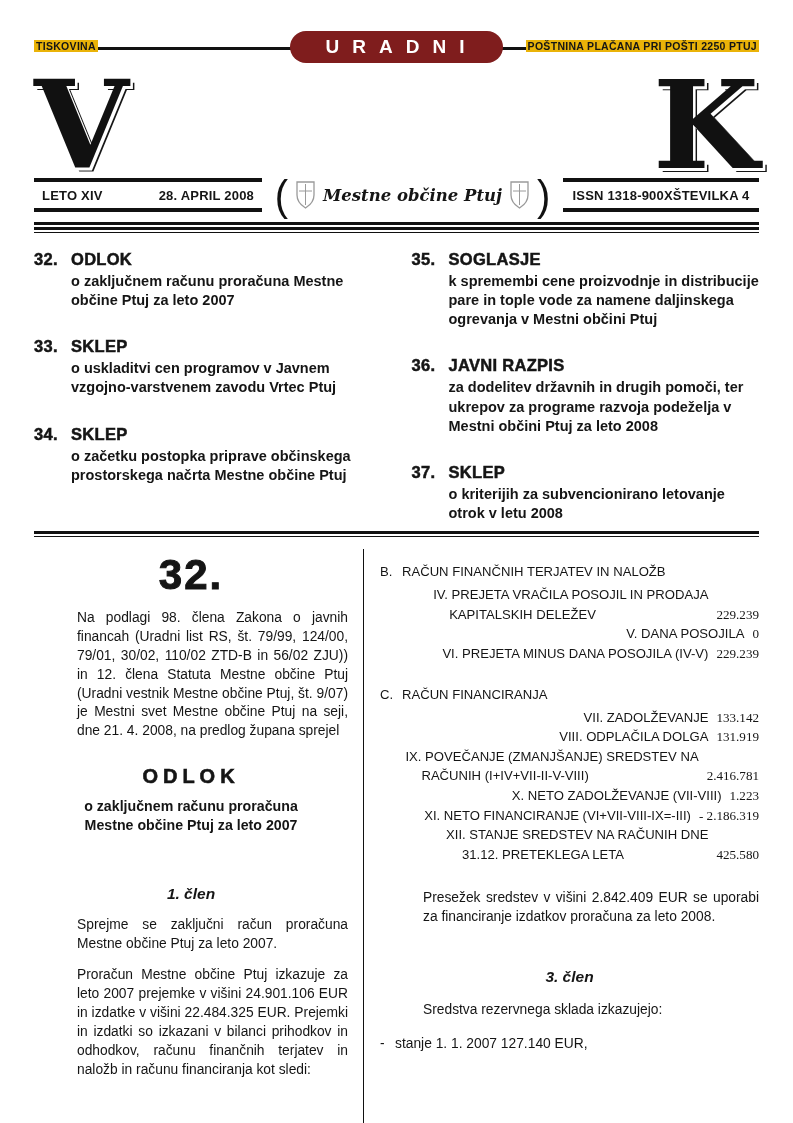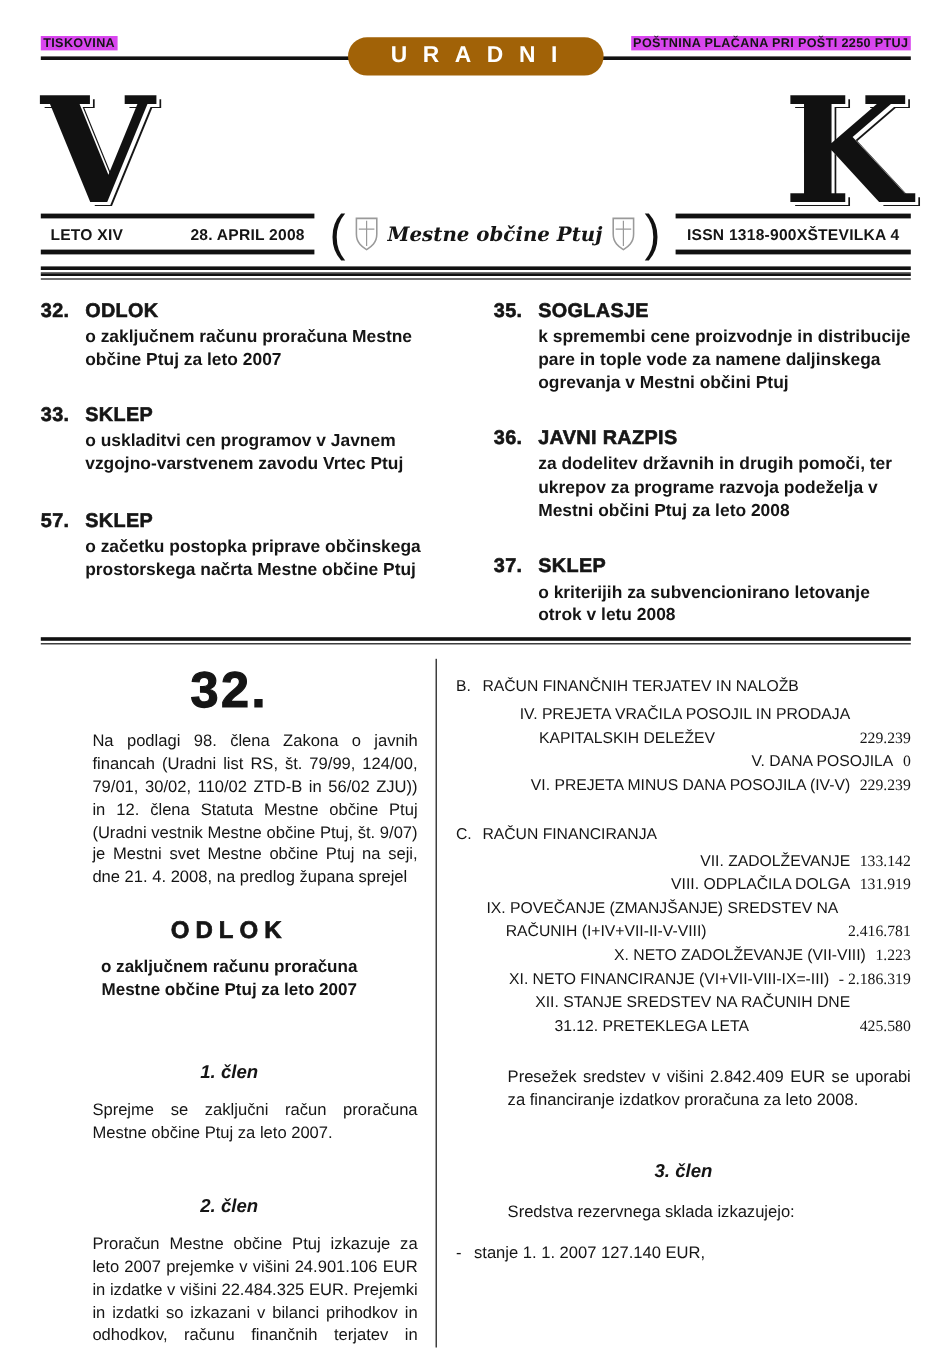--- a/index.html
+++ b/index.html
@@ -7,25 +7,25 @@
   body {
     width:793px; height:1123px; overflow:hidden;
     font-family:"Liberation Sans", sans-serif;
     color:#151515;
   }
   .page { width:793px; height:1123px; padding:28px 34px 0 34px; background:#fff; }
 
   
   .top-row { position:relative; height:38px; display:flex; align-items:center; justify-content:center; }
   .top-row .hline { position:absolute; left:0; right:0; top:19px; height:3px; background:#111; }
-  .top-label { position:absolute; top:2px; font-size:10.5px; font-weight:700; letter-spacing:0.3px; background:#d946ef; padding:0 2px; }
+  .top-label { position:absolute; top:12px; font-size:10.5px; font-weight:700; letter-spacing:0.3px; background:#eab308; padding:0 2px; }
   .top-label.left { left:0; }
   .top-label.right { right:0; }
   .pill {
-    position:relative; z-index:2; background:#a16207; color:#fff; border-radius:17px;
+    position:relative; z-index:2; background:#7f1d1d; color:#fff; border-radius:17px;
     font-size:19px; font-weight:700; letter-spacing:13px; padding:5px 26px 5px 36px;
     font-family:"Liberation Sans", sans-serif;
   }
 
   
   .vestnik {
     display:flex; justify-content:space-between; align-items:baseline;
     font-family:"DejaVu Serif", serif; font-weight:700; color:#111;
     margin-top:2px; height:102px; line-height:0.95;
     text-shadow:2.5px 2.5px 0 #ffffff, 4px 4px 0 #161616;
@@ -157,21 +157,21 @@
       </div>
       <div class="toc-entry">
         <div class="toc-head">
           <span class="toc-num">33.</span>
           <span>SKLEP</span>
         </div>
         <div class="toc-desc">o uskladitvi cen programov v Javnem vzgojno-varstvenem zavodu Vrtec Ptuj</div>
       </div>
       <div class="toc-entry">
         <div class="toc-head">
-          <span class="toc-num">57.</span>
+          <span class="toc-num">34.</span>
           <span>SKLEP</span>
         </div>
         <div class="toc-desc">o začetku postopka priprave občinskega prostorskega načrta Mestne občine Ptuj</div>
       </div>
     </div>
     <div class="toc-col">
       <div class="toc-entry">
         <div class="toc-head">
           <span class="toc-num">35.</span>
           <span>SOGLASJE</span>
@@ -205,21 +205,20 @@
     <div class="col-left">
       <div class="article-num">32.</div>
       <div class="para">Na podlagi 98. člena Zakona o javnih financah (Uradni list RS, št. 79/99, 124/00, 79/01, 30/02, 110/02 ZTD-B in 56/02 ZJU)) in 12. člena Statuta Mestne občine Ptuj (Uradni vestnik Mestne občine Ptuj, št. 9/07) je Mestni svet Mestne občine Ptuj na seji, dne 21. 4. 2008, na predlog župana sprejel</div>
 
       <div class="doc-title">ODLOK</div>
       <div class="doc-subtitle" style="padding:0 28px;">o zaključnem računu proračuna Mestne občine Ptuj za leto 2007</div>
 
       <div class="clen-head" style="margin-top:50px;">1. člen</div>
       <div class="para" style="margin-top:13px;">Sprejme se zaključni račun proračuna Mestne občine Ptuj za leto 2007.</div>
 
-      <div class="clen-head" style="margin-top:44px;">2. člen</div>
       <div class="para" style="margin-top:13px;">Proračun Mestne občine Ptuj izkazuje za leto 2007 prejemke v višini 24.901.106 EUR in izdatke v višini 22.484.325 EUR. Prejemki in izdatki so izkazani v bilanci prihodkov in odhodkov, računu finančnih terjatev in naložb in računu financiranja kot sledi:</div>
 
     </div>
 
     <div class="col-divider"></div>
 
     <div class="col-right">
       <div class="fin">
         <div class="fin-title" style="margin-top:0;">
           <span class="fin-prefix">B.</span>

